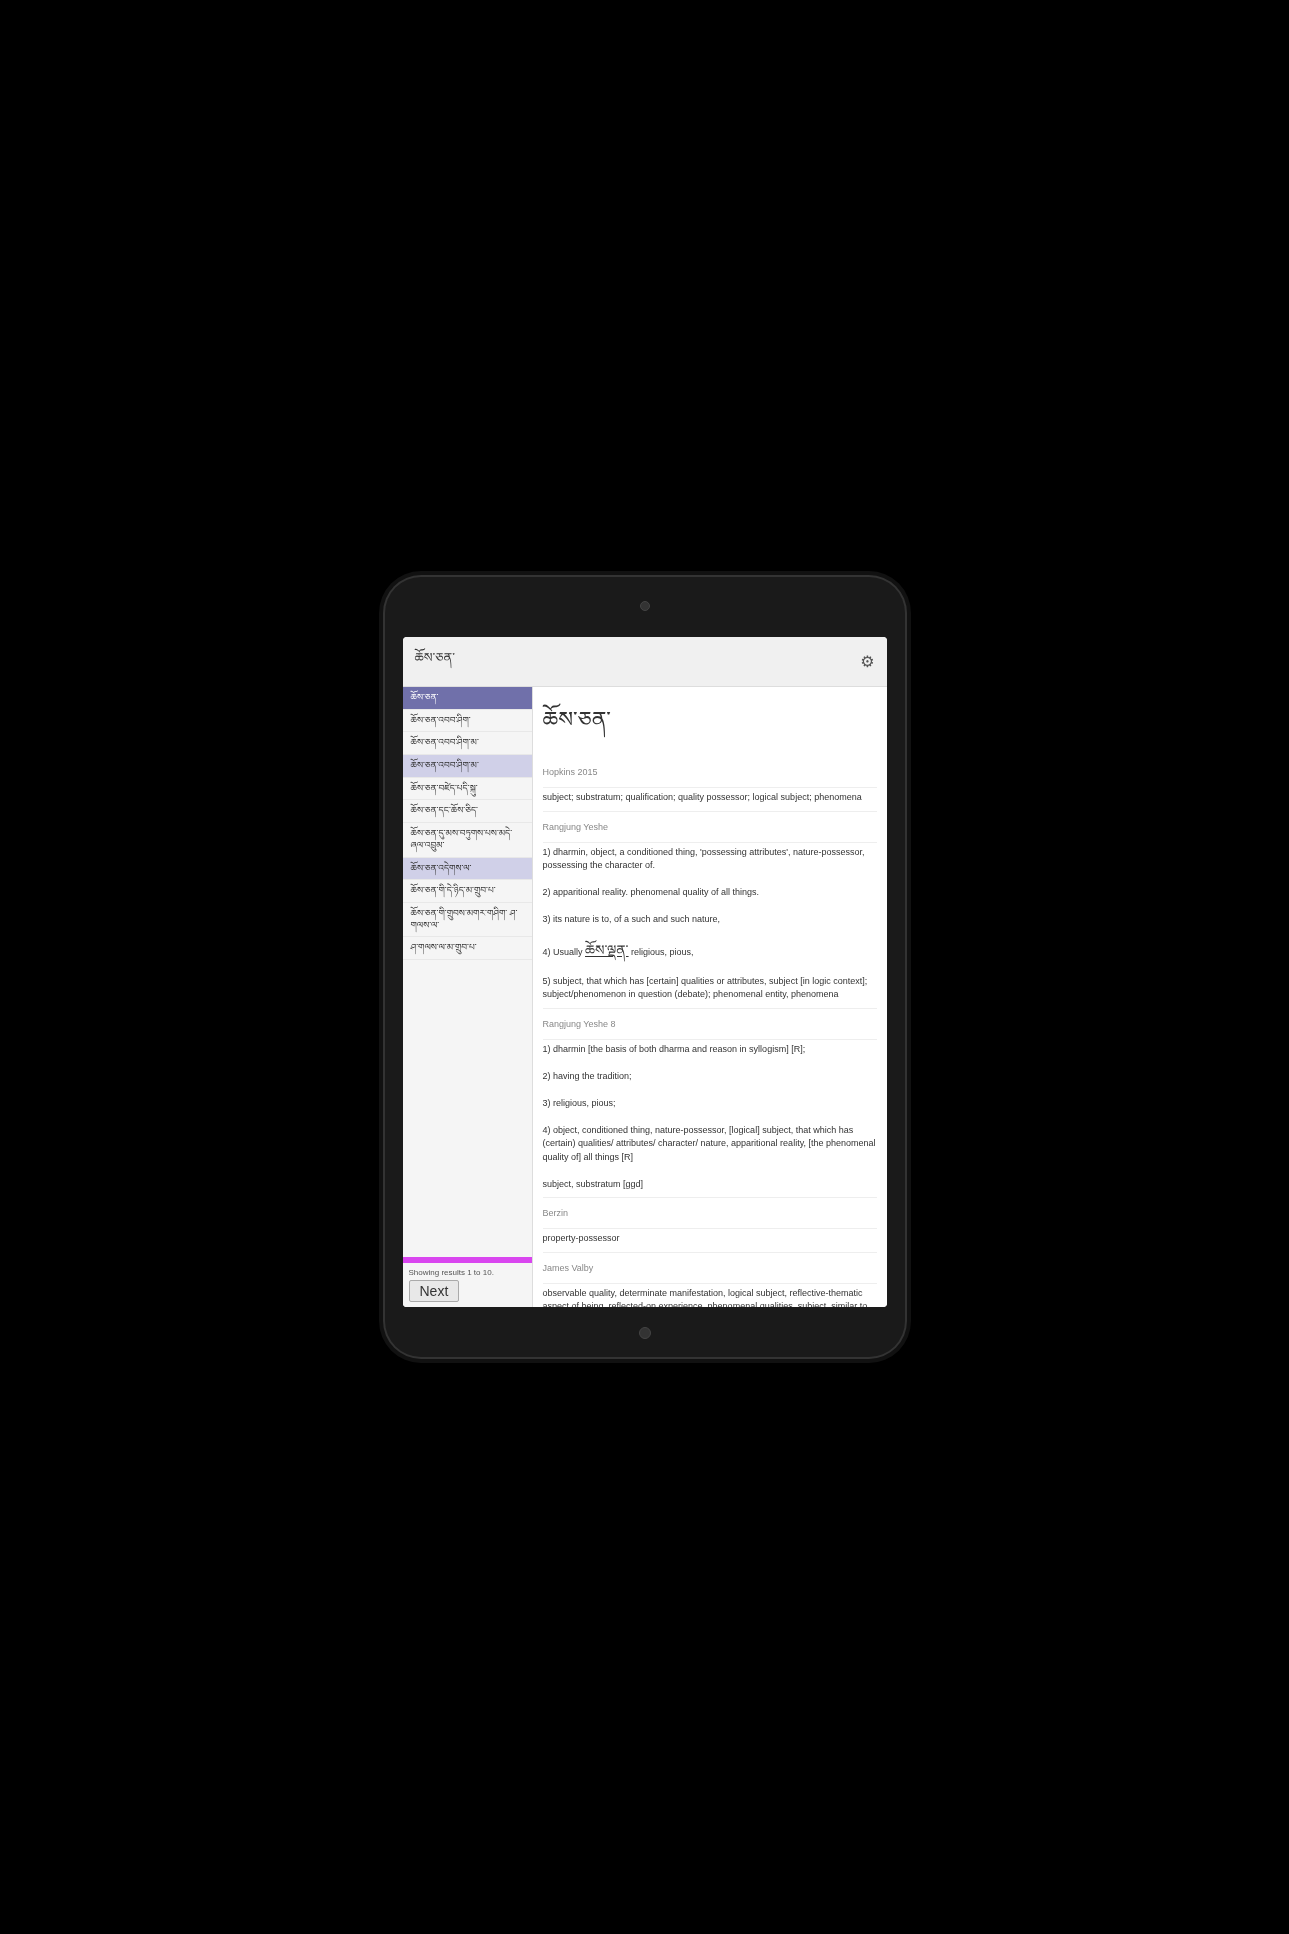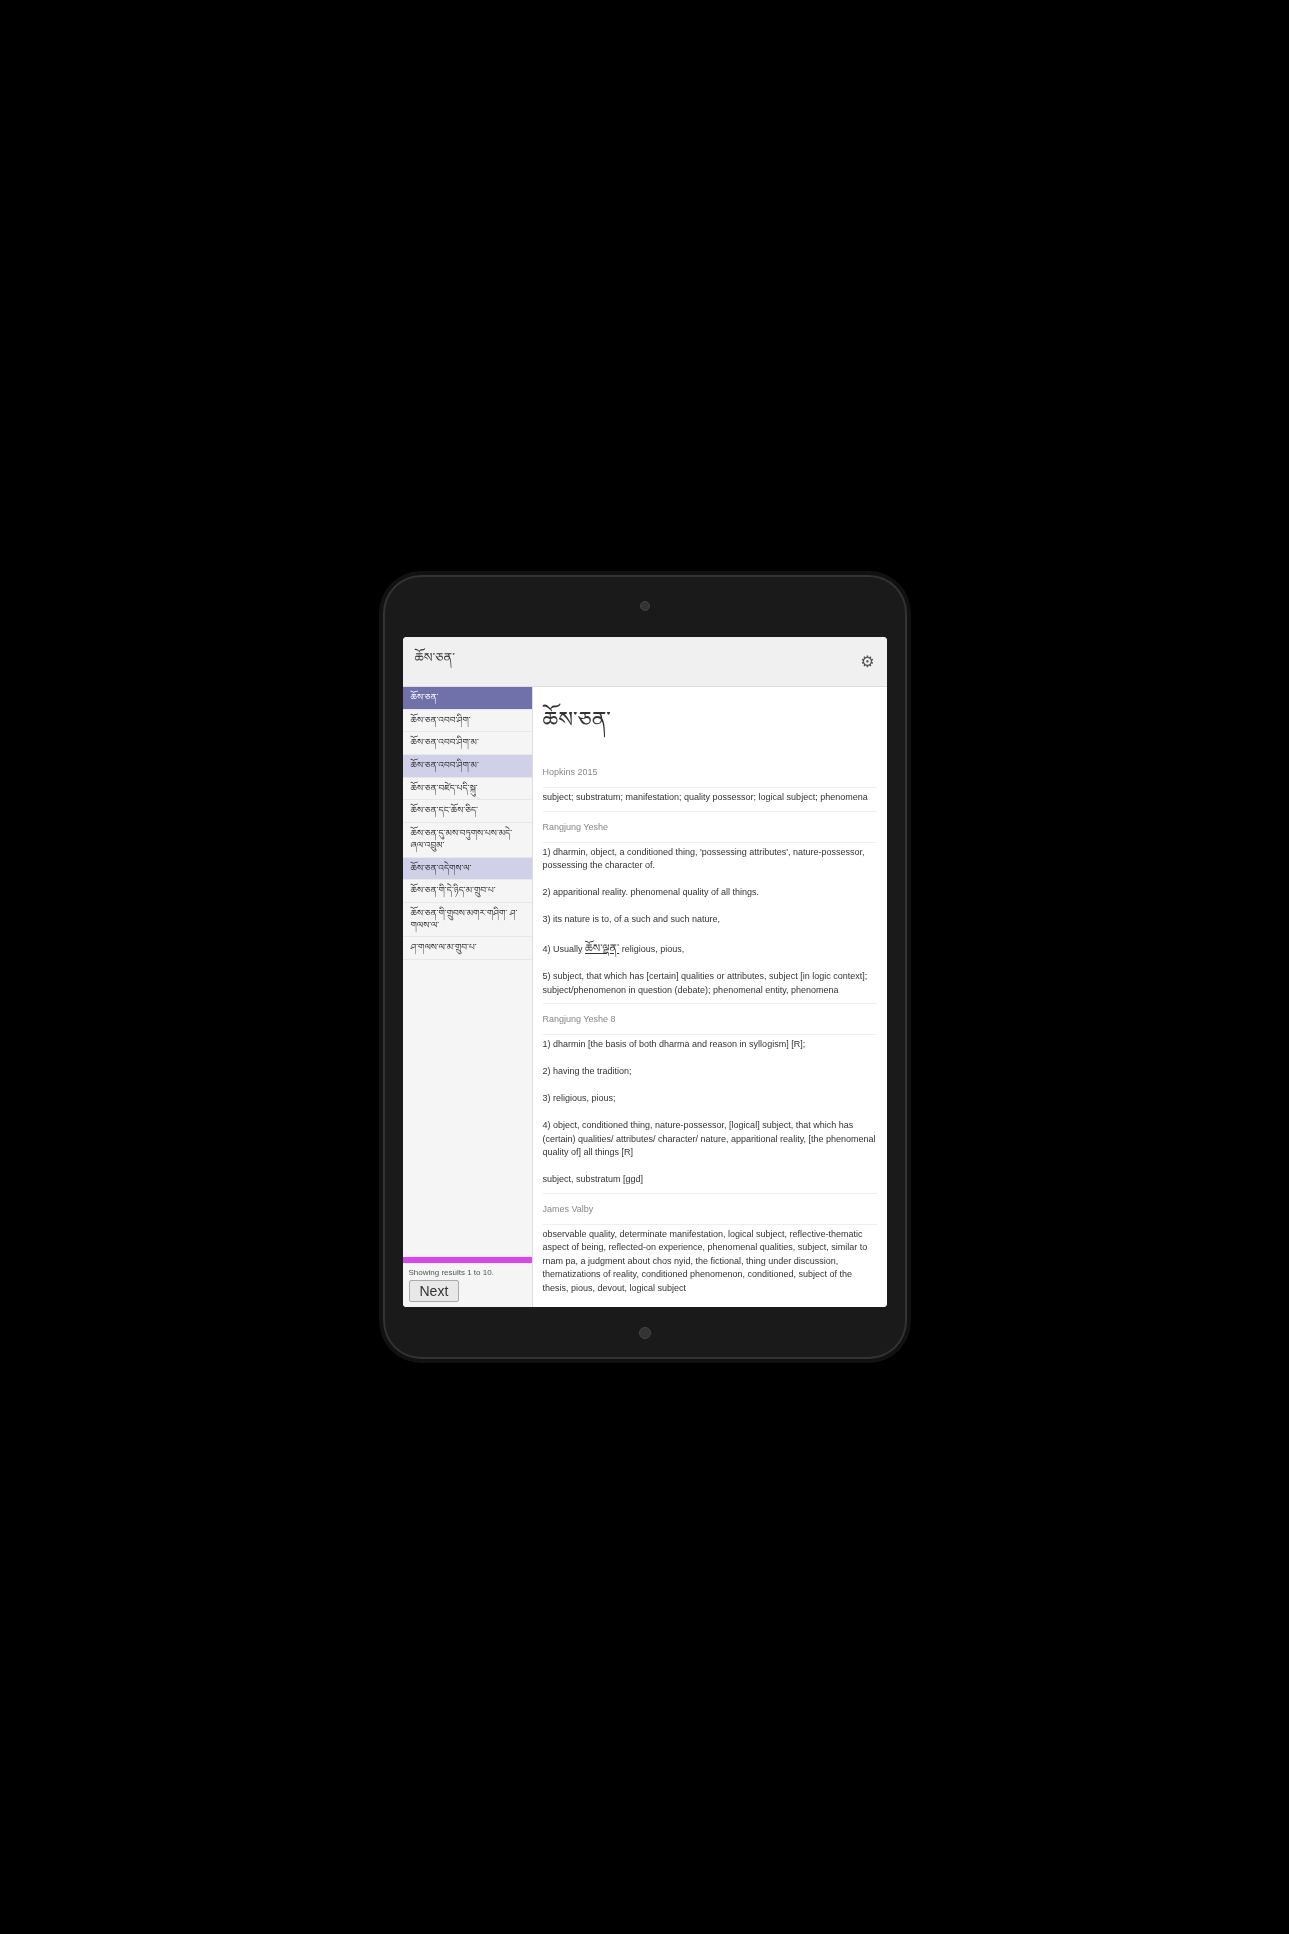--- a/index.html
+++ b/index.html
@@ -183,21 +183,21 @@
       padding-bottom: 10px;
     }
 
     .source-content {
       font-size: 9px;
       color: #333;
       line-height: 1.5;
     }
 
     .inline-tibetan {
-      font-size: 11px;
+      font-size: 14px;
       text-decoration: underline;
     }
 
     .separator {
       height: 1px;
       background: #eee;
       margin: 6px 0;
     }
   </style>
 </head>
@@ -238,31 +238,36 @@
           <span>Showing results 1 to 10.</span>
           <button class="next-button">Next</button>
         </div>
       </div>
 
       <div class="detail-panel">
         <div class="detail-title">ཆོས་ཅན་</div>
 
       <div class="source-section">
             <div class="source-name">Hopkins 2015</div>
-            <div class="source-content">subject; substratum; manifestation; quality possessor; logical subject; phenomena</div>
+            <div class="source-content">subject; substratum; qualification; quality possessor; logical subject; phenomena</div>
             <div class="separator"></div>
           </div>
           <div class="source-section">
             <div class="source-name">Rangjung Yeshe</div>
             <div class="source-content">1) dharmin, object, a conditioned thing, 'possessing attributes', nature-possessor, possessing the character of.<br><br>2) apparitional reality. phenomenal quality of all things.<br><br>3) its nature is to, of a such and such nature,<br><br>4) Usually <span class="inline-tibetan">ཆོས་ལྡན་</span> religious, pious,<br><br>5) subject, that which has [certain] qualities or attributes, subject [in logic context]; subject/phenomenon in question (debate); phenomenal entity, phenomena</div>
             <div class="separator"></div>
           </div>
           <div class="source-section">
             <div class="source-name">Rangjung Yeshe 8</div>
             <div class="source-content">1) dharmin [the basis of both dharma and reason in syllogism] [R];<br><br>2) having the tradition;<br><br>3) religious, pious;<br><br>4) object, conditioned thing, nature-possessor, [logical] subject, that which has (certain) qualities/ attributes/ character/ nature, apparitional reality, [the phenomenal quality of] all things [R]<br><br>subject, substratum [ggd]</div>
+            <div class="separator"></div>
+          </div>
+          <div class="source-section">
+            <div class="source-name">Berzin</div>
+            <div class="source-content">property-possessor</div>
             <div class="separator"></div>
           </div>
           <div class="source-section">
             <div class="source-name">James Valby</div>
             <div class="source-content">observable quality, determinate manifestation, logical subject, reflective-thematic aspect of being, reflected-on experience, phenomenal qualities, subject, similar to rnam pa, a judgment about chos nyid, the fictional, thing under discussion, thematizations of reality, conditioned phenomenon, conditioned, subject of the thesis, pious, devout, logical subject</div>
           </div>
         </div>
 
     </div>
   </div>

